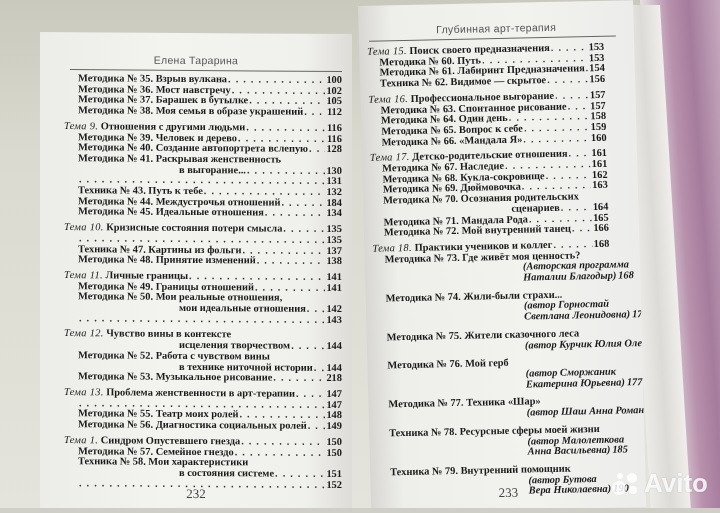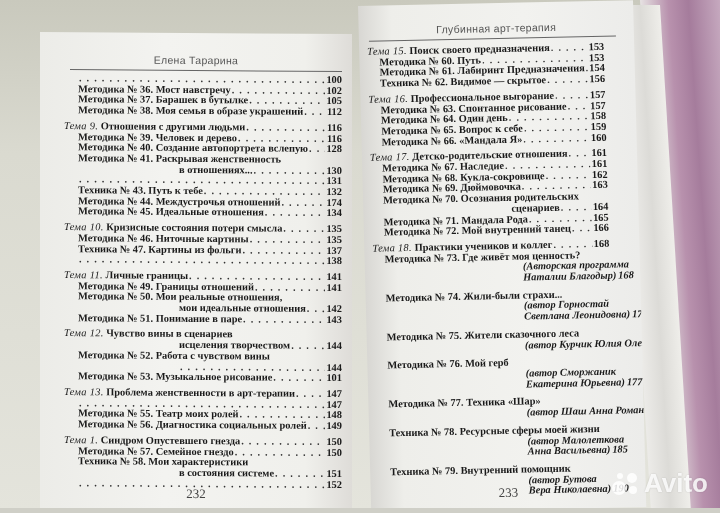--- a/index.html
+++ b/index.html
@@ -75,20 +75,21 @@
 
 <div class="backdrop"></div>
 <div class="cover-right"></div>
 <div class="page-stack-right"></div>
 
 <div class="page left">
   <div class="running-head">Елена Тарарина</div>
   <div class="rule"></div>
   <div class="toc" id="toc-left">
       <div class="entry sub">
+        <span class="lbl"><span>Методика № 35. Взрыв вулкана</span></span>
         <span class="dots"></span>
         <span class="pg">100</span>
       </div>
       <div class="entry sub">
         <span class="lbl"><span>Методика № 36. Мост навстречу</span></span>
         <span class="dots"></span>
         <span class="pg">102</span>
       </div>
       <div class="entry sub">
         <span class="lbl"><span>Методика № 37. Барашек в бутылке</span></span>
@@ -114,59 +115,59 @@
         <span class="lbl"><span>Методика № 40. Создание автопортрета вслепую</span></span>
         <span class="dots"></span>
         <span class="pg">128</span>
       </div>
       <div class="entry sub nodots">
         <span class="lbl"><span>Методика № 41. Раскрывая женственность</span></span>
         <span class="dots"></span>
         <span class="pg"></span>
       </div>
       <div class="entry cont">
-        <span class="lbl"><span>в отношениях...</span></span>
+        <span class="lbl"><span>в выгорание...</span></span>
         <span class="dots"></span>
         <span class="pg">130</span>
       </div>
       <div class="entry sub">
         <span class="dots"></span>
         <span class="pg">131</span>
       </div>
       <div class="entry sub">
         <span class="lbl"><span>Техника № 43. Путь к тебе</span></span>
         <span class="dots"></span>
         <span class="pg">132</span>
       </div>
       <div class="entry sub">
         <span class="lbl"><span>Методика № 44. Междустрочья отношений</span></span>
         <span class="dots"></span>
-        <span class="pg">174</span>
+        <span class="pg">184</span>
       </div>
       <div class="entry sub">
         <span class="lbl"><span>Методика № 45. Идеальные отношения</span></span>
         <span class="dots"></span>
         <span class="pg">134</span>
       </div>
       <div class="entry theme">
         <span class="lbl"><i>Тема 10.</i> <span>Кризисные состояния потери смысла</span></span>
         <span class="dots"></span>
         <span class="pg">135</span>
       </div>
       <div class="entry sub">
-        <span class="lbl"><span>Методика № 46. Ниточные картины</span></span>
         <span class="dots"></span>
         <span class="pg">135</span>
       </div>
       <div class="entry sub">
         <span class="lbl"><span>Техника № 47. Картины из фольги</span></span>
         <span class="dots"></span>
         <span class="pg">137</span>
       </div>
       <div class="entry sub">
+        <span class="lbl"><span>Методика № 48. Принятие изменений</span></span>
         <span class="dots"></span>
         <span class="pg">138</span>
       </div>
       <div class="entry theme">
         <span class="lbl"><i>Тема 11.</i> <span>Личные границы</span></span>
         <span class="dots"></span>
         <span class="pg">141</span>
       </div>
       <div class="entry sub">
         <span class="lbl"><span>Методика № 49. Границы отношений</span></span>
@@ -177,47 +178,47 @@
         <span class="lbl"><span>Методика № 50. Мои реальные отношения,</span></span>
         <span class="dots"></span>
         <span class="pg"></span>
       </div>
       <div class="entry cont">
         <span class="lbl"><span>мои идеальные отношения</span></span>
         <span class="dots"></span>
         <span class="pg">142</span>
       </div>
       <div class="entry sub">
-        <span class="lbl"><span>Методика № 51. Понимание в паре</span></span>
         <span class="dots"></span>
         <span class="pg">143</span>
       </div>
       <div class="entry theme nodots">
-        <span class="lbl"><i>Тема 12.</i> <span>Чувство вины в сценариев</span></span>
+        <span class="lbl"><i>Тема 12.</i> <span>Чувство вины в контексте</span></span>
         <span class="dots"></span>
         <span class="pg"></span>
       </div>
       <div class="entry cont">
         <span class="lbl"><span>исцеления творчеством</span></span>
         <span class="dots"></span>
         <span class="pg">144</span>
       </div>
       <div class="entry sub nodots">
         <span class="lbl"><span>Методика № 52. Работа с чувством вины</span></span>
         <span class="dots"></span>
         <span class="pg"></span>
       </div>
       <div class="entry cont">
+        <span class="lbl"><span>в технике ниточной истории</span></span>
         <span class="dots"></span>
         <span class="pg">144</span>
       </div>
       <div class="entry sub">
         <span class="lbl"><span>Методика № 53. Музыкальное рисование</span></span>
         <span class="dots"></span>
-        <span class="pg">101</span>
+        <span class="pg">218</span>
       </div>
       <div class="entry theme">
         <span class="lbl"><i>Тема 13.</i> <span>Проблема женственности в арт-терапии</span></span>
         <span class="dots"></span>
         <span class="pg">147</span>
       </div>
       <div class="entry sub">
         <span class="dots"></span>
         <span class="pg">147</span>
       </div>

